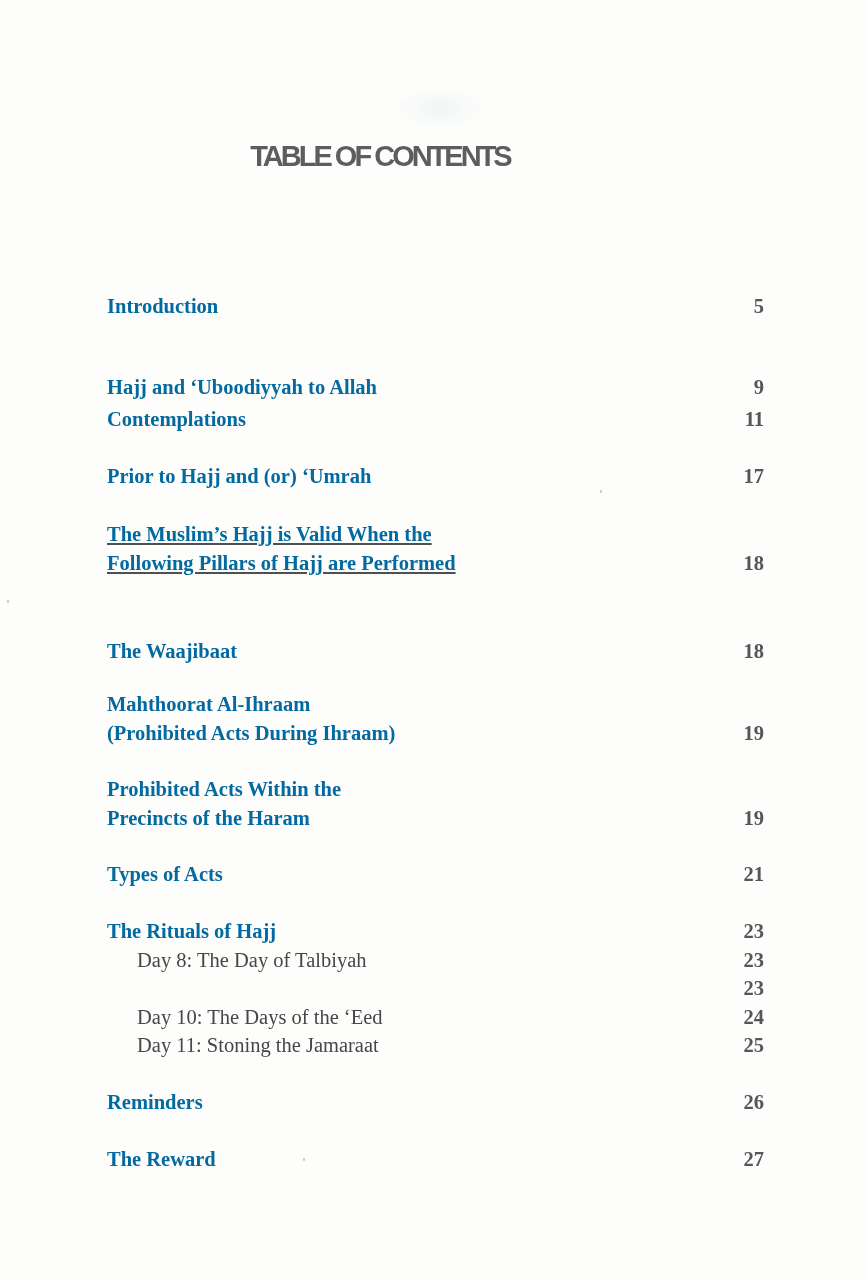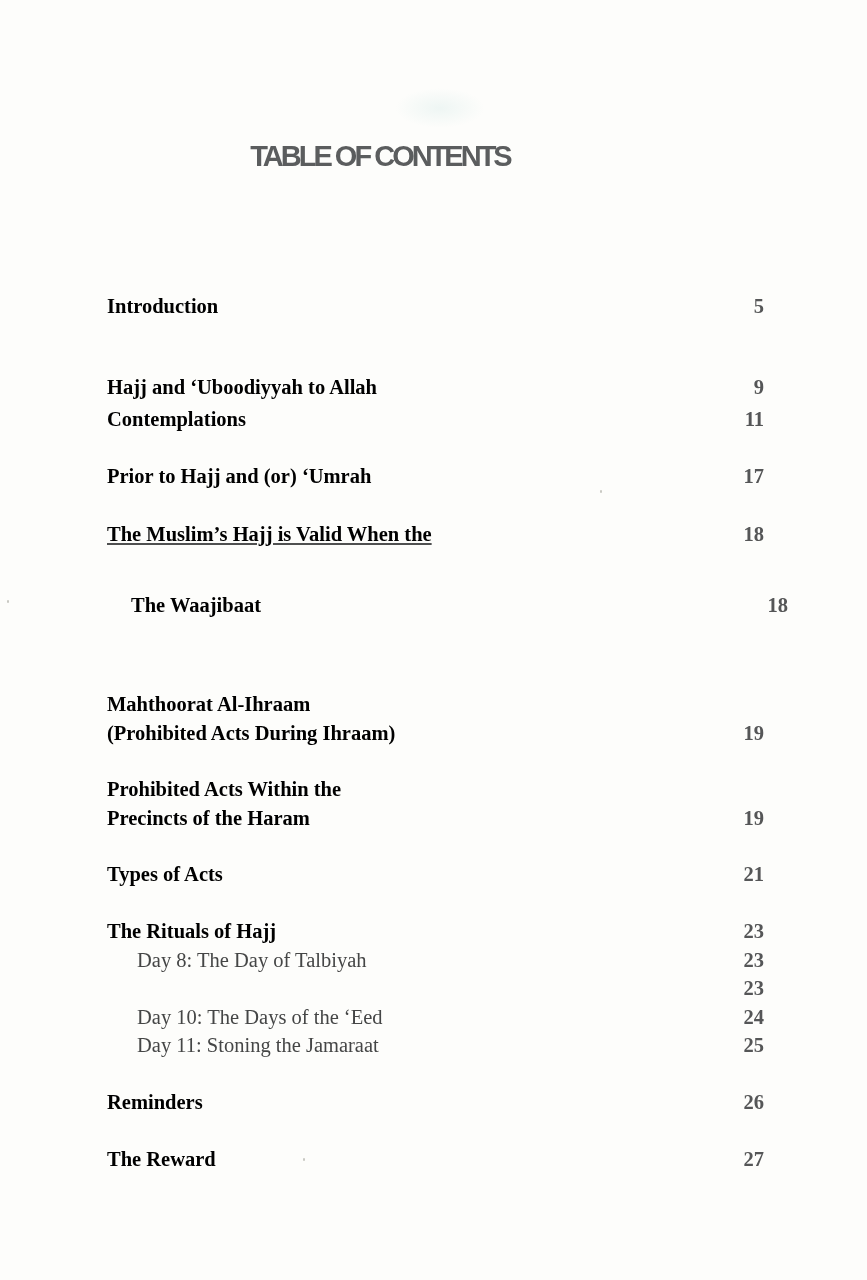--- a/index.html
+++ b/index.html
@@ -23,21 +23,21 @@
     font-family: "Liberation Sans", "DejaVu Sans", sans-serif;
     font-weight: bold;
     font-size: 29px;
     letter-spacing: -3px;
     color: #5b5d5e;
   }
   .toc { position: absolute; left: 0; top: 0; width: 867px; }
   .entry { position: absolute; left: 107px; width: 657px; }
   .entry .label {
     font-weight: bold; font-size: 20.5px; line-height: 28.5px;
-    color: #000000;
+    color: #0369a1;
   }
   .entry .page {
     position: absolute; right: 0; bottom: 0;
     font-weight: bold; font-size: 20.5px; line-height: 28.5px;
     color: #555657;
     text-align: right;
   }
   .sub { position: absolute; left: 137px; width: 627px; }
   .sub .label { font-weight: normal; font-size: 20.5px; line-height: 28.5px; color: #454646; }
   .sub .page { position: absolute; right: 0; top: 0; font-weight: bold; font-size: 20.5px; line-height: 28.5px; color: #555657; }
@@ -67,24 +67,25 @@
     <span class="page">11</span>
   </div>
 
   <div class="entry" style="top:462px;">
     <span class="label line">Prior to Hajj and (or) ‘Umrah</span>
     <span class="page">17</span>
   </div>
 
   <div class="entry" style="top:520px;text-decoration:underline;">
     <span class="label line">The Muslim’s Hajj is Valid When the</span>
+    <span class="label line">Following Pillars of Hajj are Performed</span>
     <span class="page">18</span>
   </div>
 
-  <div class="entry" style="top:591px;margin-left:24px;">
+  <div class="entry" style="top:637px;">
     <span class="label line">The Waajibaat</span>
     <span class="page">18</span>
   </div>
 
   <div class="entry" style="top:690px;">
     <span class="label line">Mahthoorat Al-Ihraam</span>
     <span class="label line">(Prohibited Acts During Ihraam)</span>
     <span class="page">19</span>
   </div>
 

